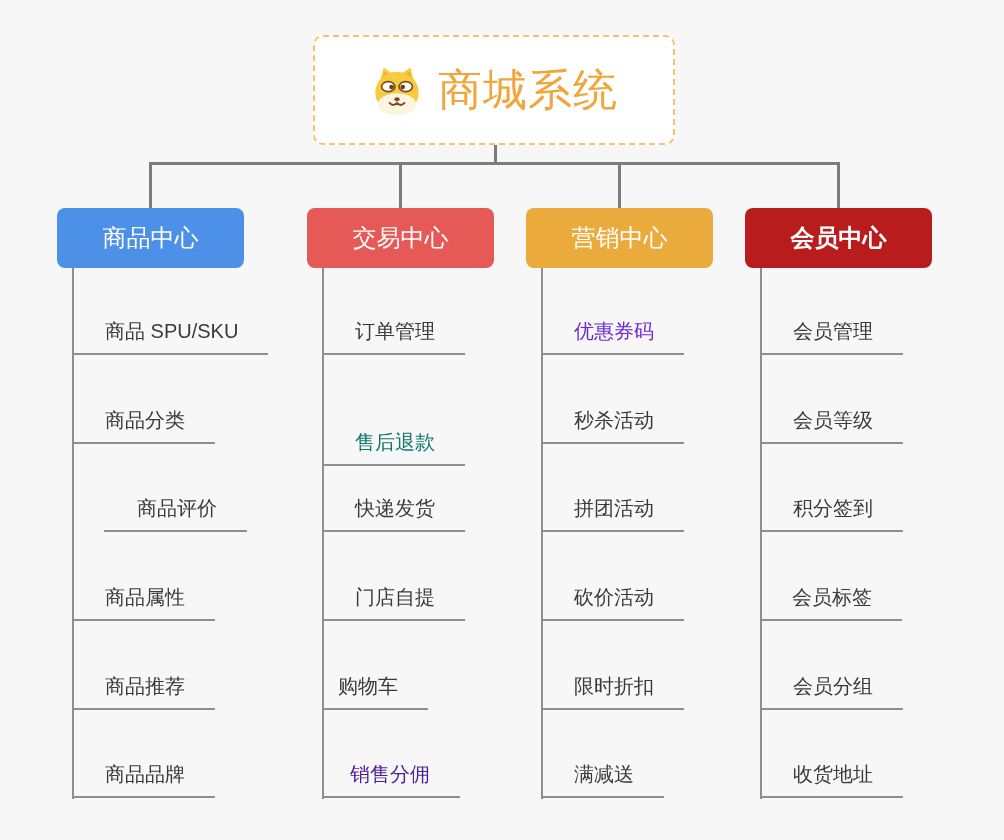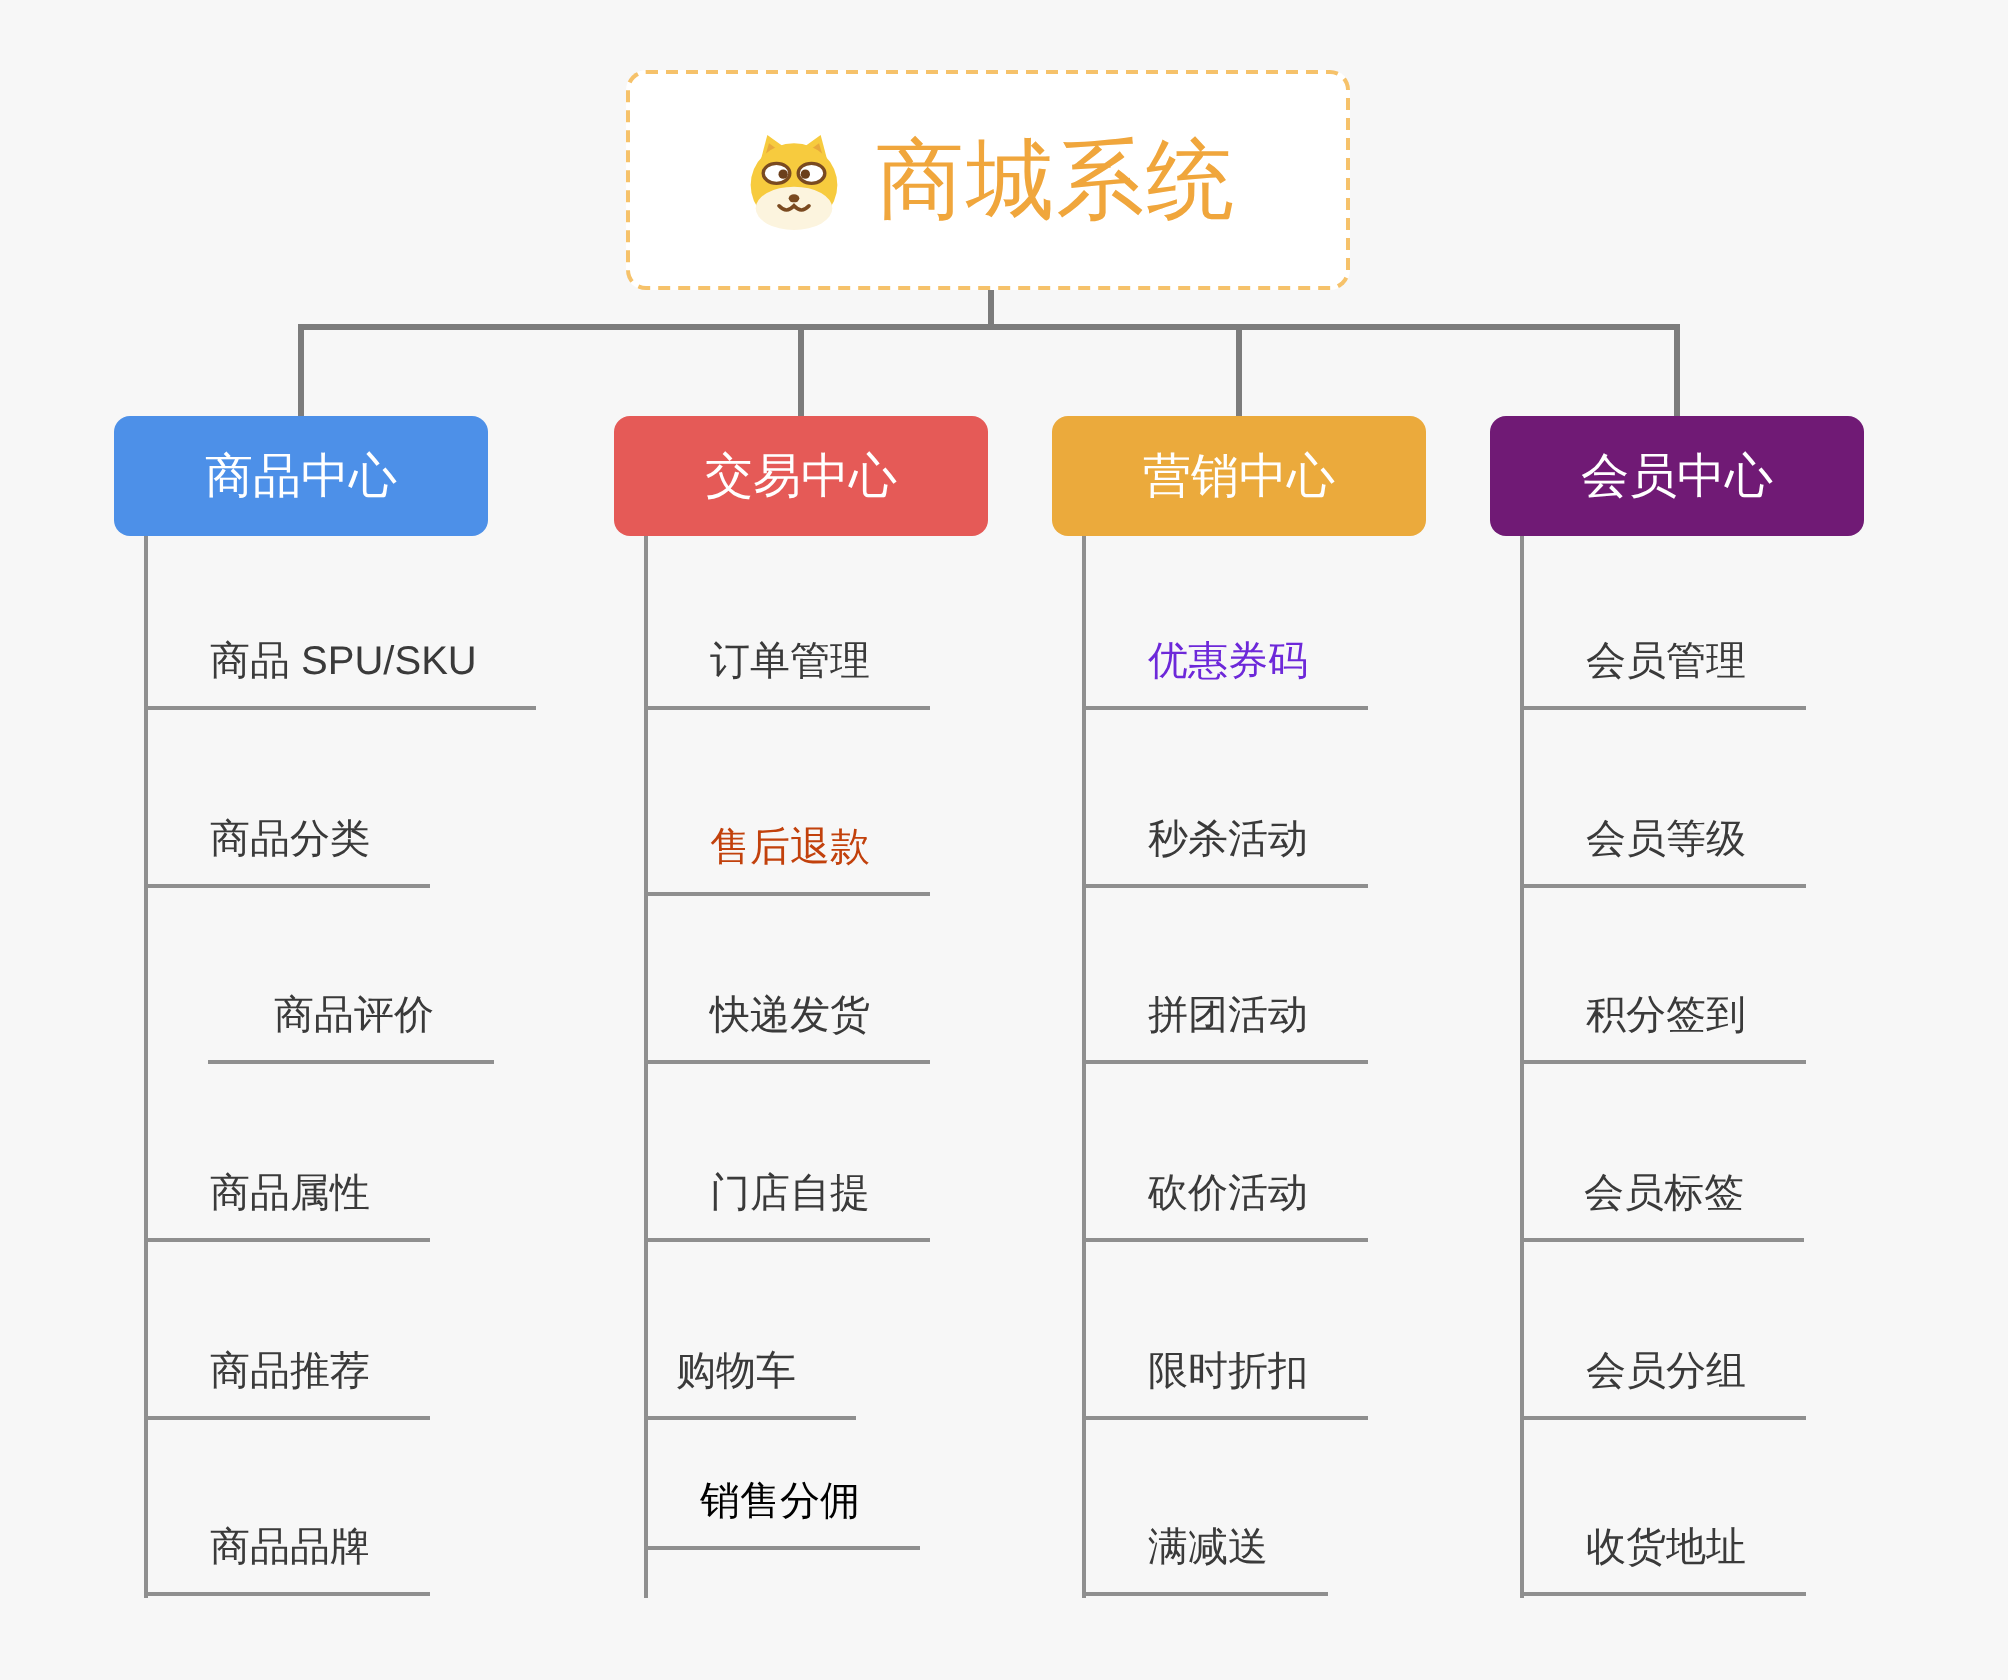--- a/index.html
+++ b/index.html
@@ -98,36 +98,36 @@
     <div class="child-item" style="left: 72px; top: 318px; color: rgb(58, 58, 58); border-bottom: 2px solid rgb(143, 143, 143);">商品 SPU/SKU</div>
     <div class="child-item" style="left: 72px; top: 407px; color: rgb(58, 58, 58); border-bottom: 2px solid rgb(143, 143, 143);">商品分类</div>
     <div class="child-item" style="left: 72px; top: 495px; color: rgb(58, 58, 58); border-bottom: 2px solid rgb(143, 143, 143); margin-left: 32px;">商品评价</div>
     <div class="child-item" style="left: 72px; top: 584px; color: rgb(58, 58, 58); border-bottom: 2px solid rgb(143, 143, 143);">商品属性</div>
     <div class="child-item" style="left: 72px; top: 673px; color: rgb(58, 58, 58); border-bottom: 2px solid rgb(143, 143, 143);">商品推荐</div>
     <div class="child-item" style="left: 72px; top: 761px; color: rgb(58, 58, 58); border-bottom: 2px solid rgb(143, 143, 143);">商品品牌</div>
     <div class="line drop" style="left: 399px; background: rgb(124, 124, 124);"></div>
     <div class="branch-header" style="left: 307px; background: rgb(229, 90, 87);">交易中心</div>
     <div class="line branch-vline" style="left: 322px; background: rgb(143, 143, 143);"></div>
     <div class="child-item" style="left: 322px; top: 318px; color: rgb(58, 58, 58); border-bottom: 2px solid rgb(143, 143, 143);">订单管理</div>
-    <div class="child-item" style="left: 322px; top: 411px; color: #c2410c; border-bottom: 2px solid rgb(143, 143, 143);">售后退款</div>
+    <div class="child-item" style="left: 322px; top: 429px; color: #0f766e; border-bottom: 2px solid rgb(143, 143, 143);">售后退款</div>
     <div class="child-item" style="left: 322px; top: 495px; color: rgb(58, 58, 58); border-bottom: 2px solid rgb(143, 143, 143);">快递发货</div>
     <div class="child-item" style="left: 322px; top: 584px; color: rgb(58, 58, 58); border-bottom: 2px solid rgb(143, 143, 143);">门店自提</div>
     <div class="child-item" style="left: 322px; top: 673px; color: rgb(58, 58, 58); border-bottom: 2px solid rgb(143, 143, 143); padding-left: 16px;">购物车</div>
-    <div class="child-item" style="left: 322px; top: 738px; color: #000000; border-bottom: 2px solid rgb(143, 143, 143); padding-left: 28px;">销售分佣</div>
+    <div class="child-item" style="left: 322px; top: 761px; color: #4c1d95; border-bottom: 2px solid rgb(143, 143, 143); padding-left: 28px;">销售分佣</div>
     <div class="line drop" style="left: 618px; background: rgb(124, 124, 124);"></div>
     <div class="branch-header" style="left: 526px; background: rgb(235, 170, 60);">营销中心</div>
     <div class="line branch-vline" style="left: 541px; background: rgb(143, 143, 143);"></div>
     <div class="child-item" style="left: 541px; top: 318px; color: #6d28d9; border-bottom: 2px solid rgb(143, 143, 143);">优惠券码</div>
     <div class="child-item" style="left: 541px; top: 407px; color: rgb(58, 58, 58); border-bottom: 2px solid rgb(143, 143, 143);">秒杀活动</div>
     <div class="child-item" style="left: 541px; top: 495px; color: rgb(58, 58, 58); border-bottom: 2px solid rgb(143, 143, 143);">拼团活动</div>
     <div class="child-item" style="left: 541px; top: 584px; color: rgb(58, 58, 58); border-bottom: 2px solid rgb(143, 143, 143);">砍价活动</div>
     <div class="child-item" style="left: 541px; top: 673px; color: rgb(58, 58, 58); border-bottom: 2px solid rgb(143, 143, 143);">限时折扣</div>
     <div class="child-item" style="left: 541px; top: 761px; color: rgb(58, 58, 58); border-bottom: 2px solid rgb(143, 143, 143);">满减送</div>
     <div class="line drop" style="left: 837px; background: rgb(124, 124, 124);"></div>
-    <div class="branch-header" style="left: 745px; background: #701a75;">会员中心</div>
+    <div class="branch-header" style="left: 745px; background: #b91c1c; font-weight: bold;">会员中心</div>
     <div class="line branch-vline" style="left: 760px; background: rgb(143, 143, 143);"></div>
     <div class="child-item" style="left: 760px; top: 318px; color: rgb(58, 58, 58); border-bottom: 2px solid rgb(143, 143, 143);">会员管理</div>
     <div class="child-item" style="left: 760px; top: 407px; color: rgb(58, 58, 58); border-bottom: 2px solid rgb(143, 143, 143);">会员等级</div>
     <div class="child-item" style="left: 760px; top: 495px; color: rgb(58, 58, 58); border-bottom: 2px solid rgb(143, 143, 143);">积分签到</div>
     <div class="child-item" style="left: 760px; top: 584px; color: rgb(58, 58, 58); border-bottom: 2px solid rgb(143, 143, 143); padding-left: 32px;">会员标签</div>
     <div class="child-item" style="left: 760px; top: 673px; color: rgb(58, 58, 58); border-bottom: 2px solid rgb(143, 143, 143);">会员分组</div>
     <div class="child-item" style="left: 760px; top: 761px; color: rgb(58, 58, 58); border-bottom: 2px solid rgb(143, 143, 143);">收货地址</div>
   </div>
 
 </body></html>

